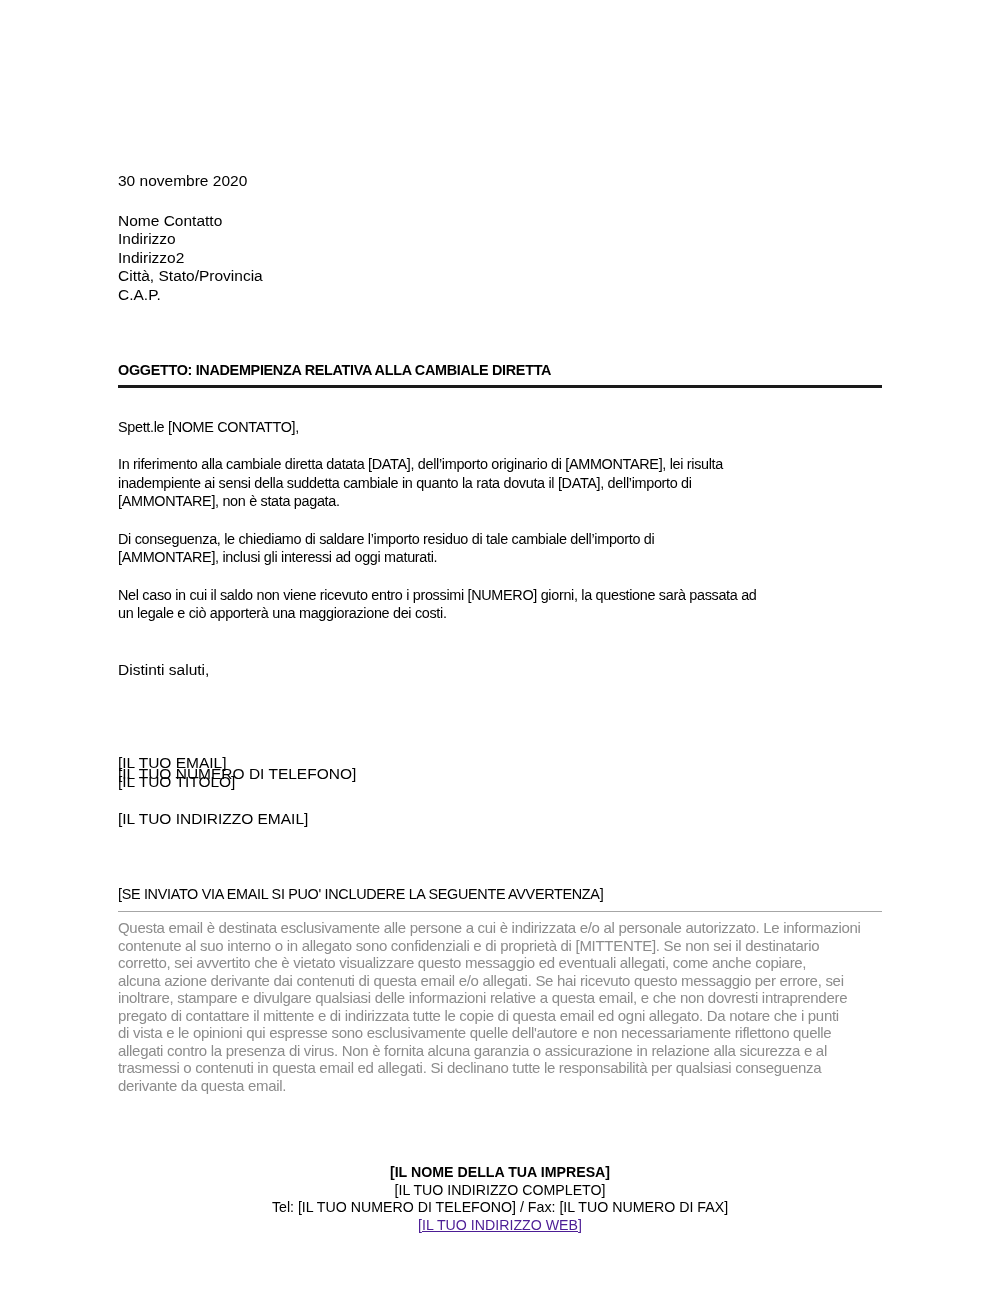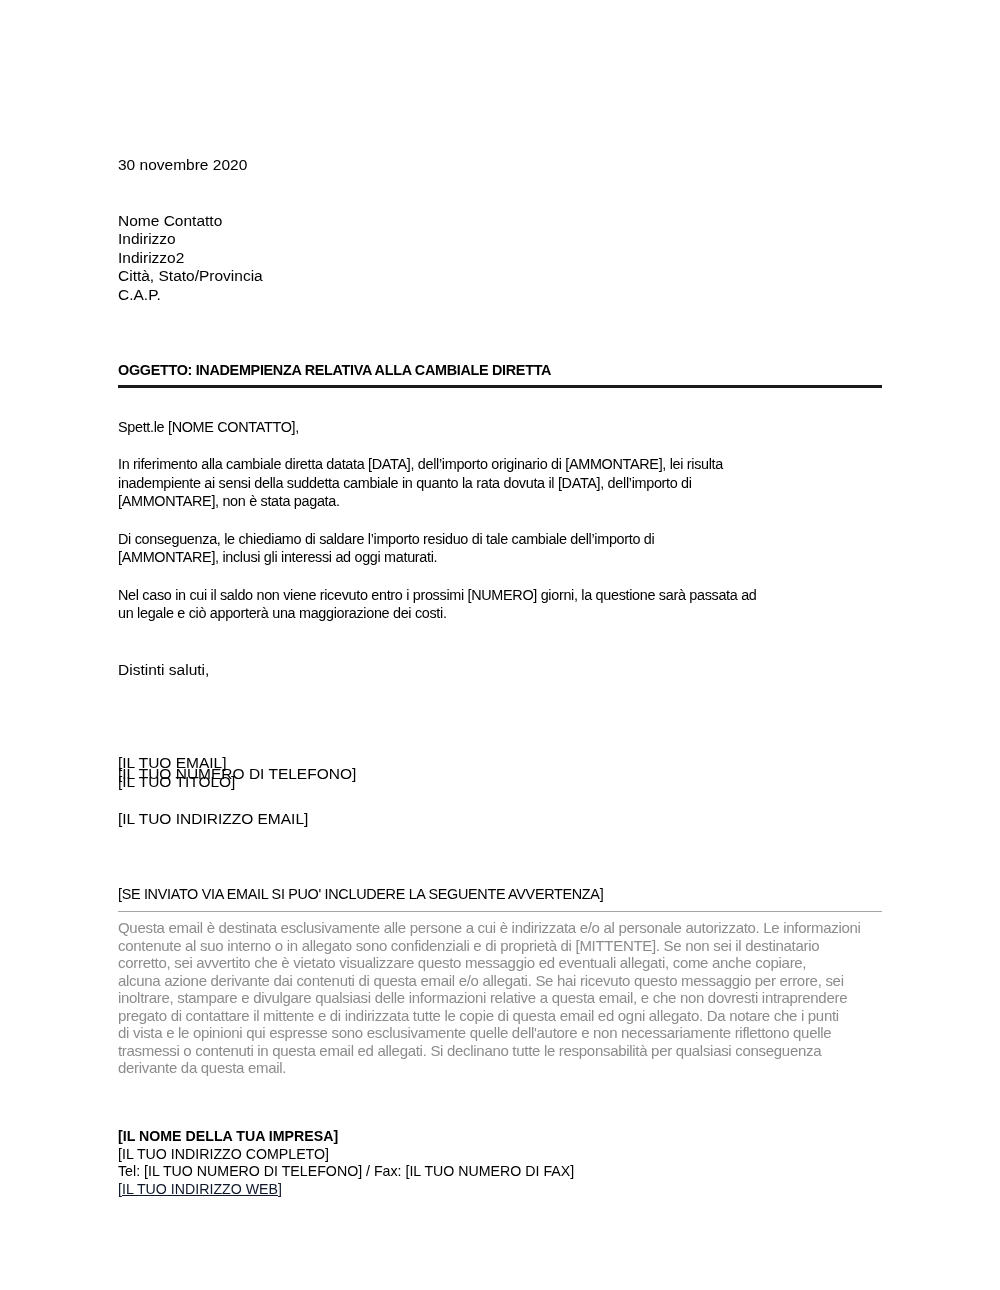--- a/index.html
+++ b/index.html
@@ -6,28 +6,28 @@
     body { width: 1000px; height: 1290px; position: relative; overflow: hidden;
            font-family: "Liberation Sans", sans-serif; color: #000; }
     .page { position: absolute; left: 118px; top: 0; width: 764px; }
     .line { position: absolute; left: 0; font-size: 15.5px; line-height: 18.5px; white-space: nowrap; }
     .narrow { font-size: 15.5px; letter-spacing: -0.35px; transform: scaleX(0.93); transform-origin: left top; }
     .bold { font-weight: bold; }
     .rule-heavy { position: absolute; left: 0; width: 764px; height: 3px; background: #1a1a1a; top: 385px; }
     .rule-thin { position: absolute; left: 0; width: 764px; height: 1px; background: #a6a6a6; top: 911px; }
     .disclaimer { position: absolute; left: 0; top: 919px; width: 764px; font-size: 15px; line-height: 17.5px;
                   color: #8c8c8c; letter-spacing: -0.3px; }
-    .footer { position: absolute; left: 0; top: 1128px; width: 764px; text-align: left; font-size: 14.2px; line-height: 17.5px; }
-    .footer a { color: #0f172a; }
+    .footer { position: absolute; left: 0; top: 1164px; width: 764px; text-align: center; font-size: 14.2px; line-height: 17.5px; }
+    .footer a { color: #4c1d95; }
   </style>
 </head>
 <body>
 
 <div class="page">
-  <div class="line" style="top:156px">30 novembre 2020</div>
+  <div class="line" style="top:172px">30 novembre 2020</div>
 
   <div>
     <div class="line" style="top:212px">Nome Contatto</div>
     <div class="line" style="top:230px">Indirizzo</div>
     <div class="line" style="top:249px">Indirizzo2</div>
     <div class="line" style="top:267px">Città, Stato/Provincia</div>
     <div class="line" style="top:286px">C.A.P.</div>
   </div>
 
   <div class="line bold narrow" style="top:361px">OGGETTO: INADEMPIENZA RELATIVA ALLA CAMBIALE DIRETTA</div>
@@ -64,20 +64,21 @@
   <div class="rule-thin"></div>
 
   <div class="disclaimer">
     <div>Questa email è destinata esclusivamente alle persone a cui è indirizzata e/o al personale autorizzato. Le informazioni</div>
     <div>contenute al suo interno o in allegato sono confidenziali e di proprietà di [MITTENTE]. Se non sei il destinatario</div>
     <div>corretto, sei avvertito che è vietato visualizzare questo messaggio ed eventuali allegati, come anche copiare,</div>
     <div>alcuna azione derivante dai contenuti di questa email e/o allegati. Se hai ricevuto questo messaggio per errore, sei</div>
     <div>inoltrare, stampare e divulgare qualsiasi delle informazioni relative a questa email, e che non dovresti intraprendere</div>
     <div>pregato di contattare il mittente e di indirizzata tutte le copie di questa email ed ogni allegato. Da notare che i punti</div>
     <div>di vista e le opinioni qui espresse sono esclusivamente quelle dell'autore e non necessariamente riflettono quelle</div>
+    <div>allegati contro la presenza di virus. Non è fornita alcuna garanzia o assicurazione in relazione alla sicurezza e al</div>
     <div>trasmessi o contenuti in questa email ed allegati. Si declinano tutte le responsabilità per qualsiasi conseguenza</div>
     <div>derivante da questa email.</div>
   </div>
 
   <div class="footer">
     <div class="bold">[IL NOME DELLA TUA IMPRESA]</div>
     <div>[IL TUO INDIRIZZO COMPLETO]</div>
     <div>Tel: [IL TUO NUMERO DI TELEFONO] / Fax: [IL TUO NUMERO DI FAX]</div>
     <div><a href="#">[IL TUO INDIRIZZO WEB]</a></div>
   </div>

